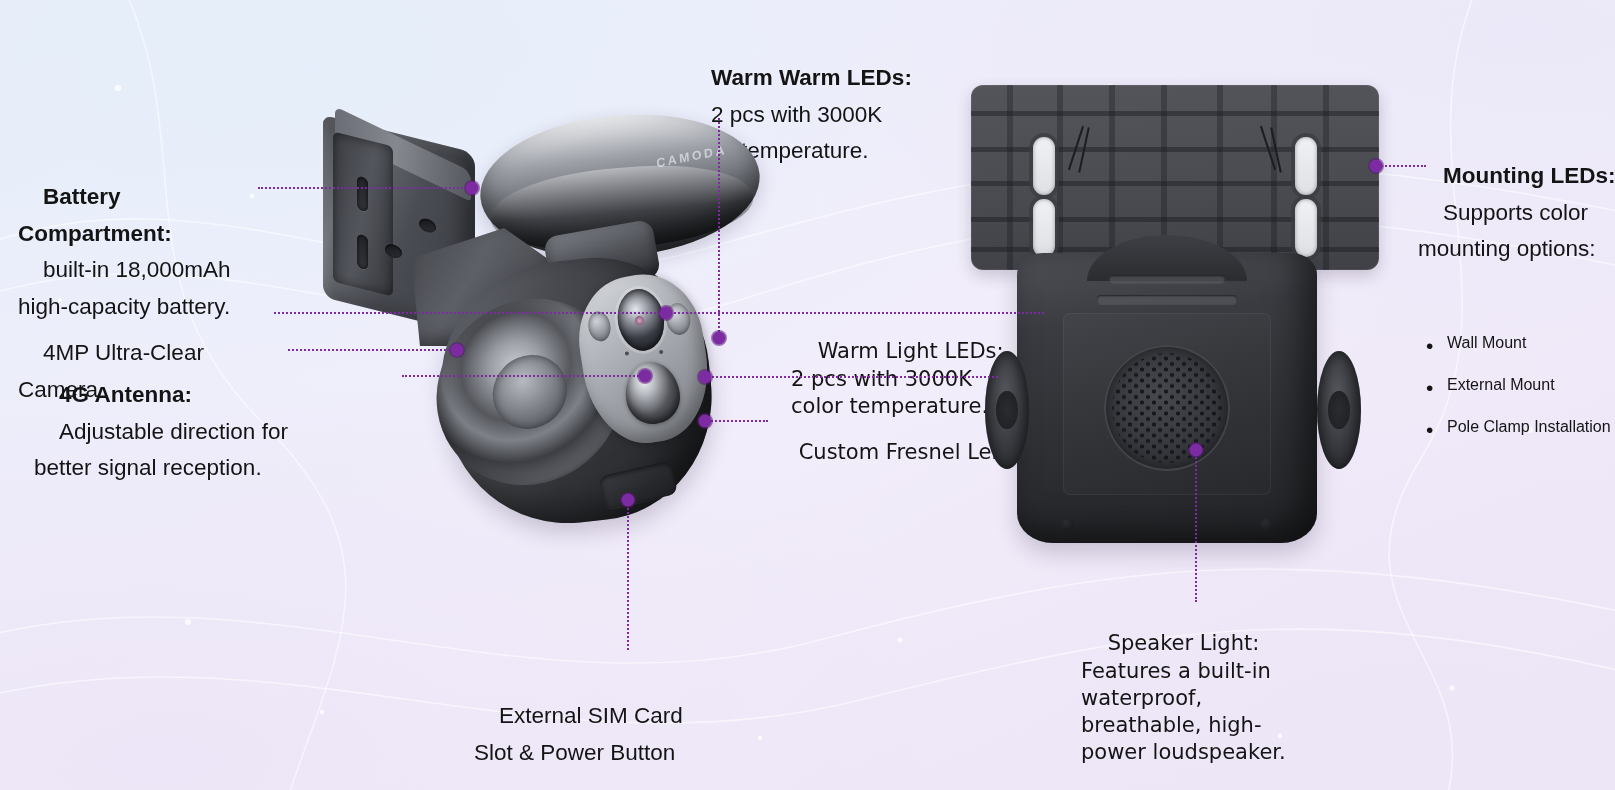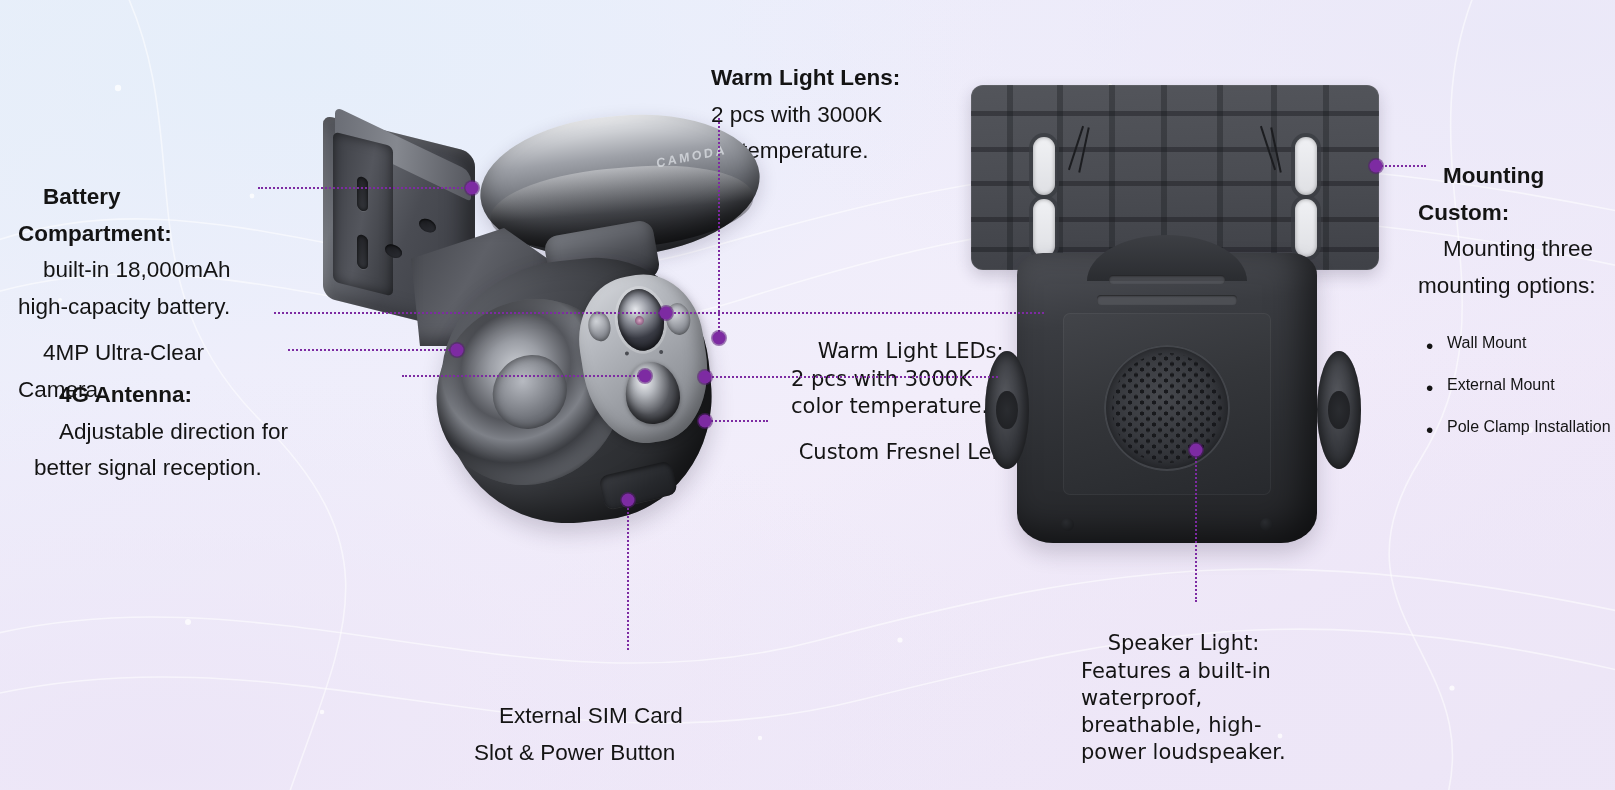--- a/index.html
+++ b/index.html
@@ -385,43 +385,43 @@
     <span>4MP Ultra-Clear Camera</span>
   </div>
 
   <div class="callout arial" style="left:34px;top:341px;width:268px">
     <b>4G Antenna:</b>
     <span>Adjustable direction for better signal reception.</span>
   </div>
 
 
   <div class="callout arial" style="left:686px;top:24px;width:238px">
-    <b>Warm Light Lens:</b>
+    <b>Warm Warm LEDs:</b>
     <span>2 pcs with 3000K color temperature.</span>
   </div>
 
   <div class="callout alt" style="left:791px;top:311px;width:232px">
     <span>Warm Light LEDs: 2 pcs with 3000K color temperature.</span>
   </div>
 
   <div class="callout alt" style="left:772px;top:412px;width:250px">
     <span>Custom Fresnel Lens</span>
   </div>
 
   <div class="callout arial" style="left:474px;top:662px;width:215px">
     <span>External SIM Card Slot &amp; Power Button</span>
   </div>
 
   <div class="callout alt" style="left:1081px;top:603px;width:218px">
     <span>Speaker Light: Features a built-in waterproof, breathable, high-power loudspeaker.</span>
   </div>
 
   <div class="callout arial" style="left:1418px;top:122px;width:200px">
-    <b>Mounting Custom:</b>
-    <span>Mounting three mounting options:</span>
+    <b>Mounting LEDs:</b>
+    <span>Supports color mounting options:</span>
   </div>
 
   <ul class="bullets" style="left:1416px;top:322px;width:200px">
     <li>Wall Mount</li>
     <li>External Mount</li>
     <li>Pole Clamp Installation</li>
   </ul>
 
 </div>
 

